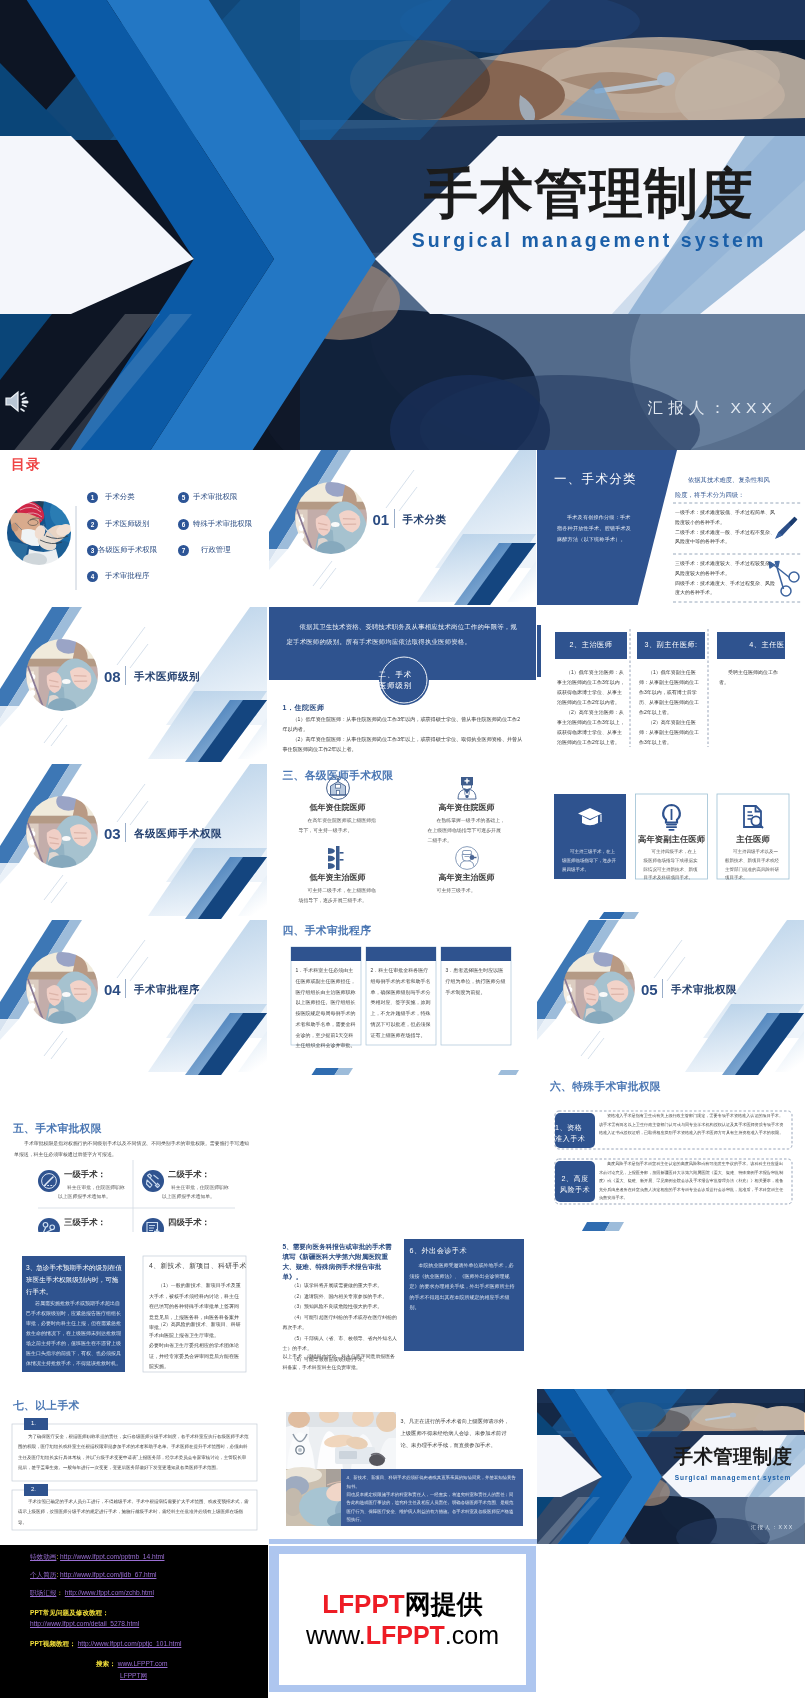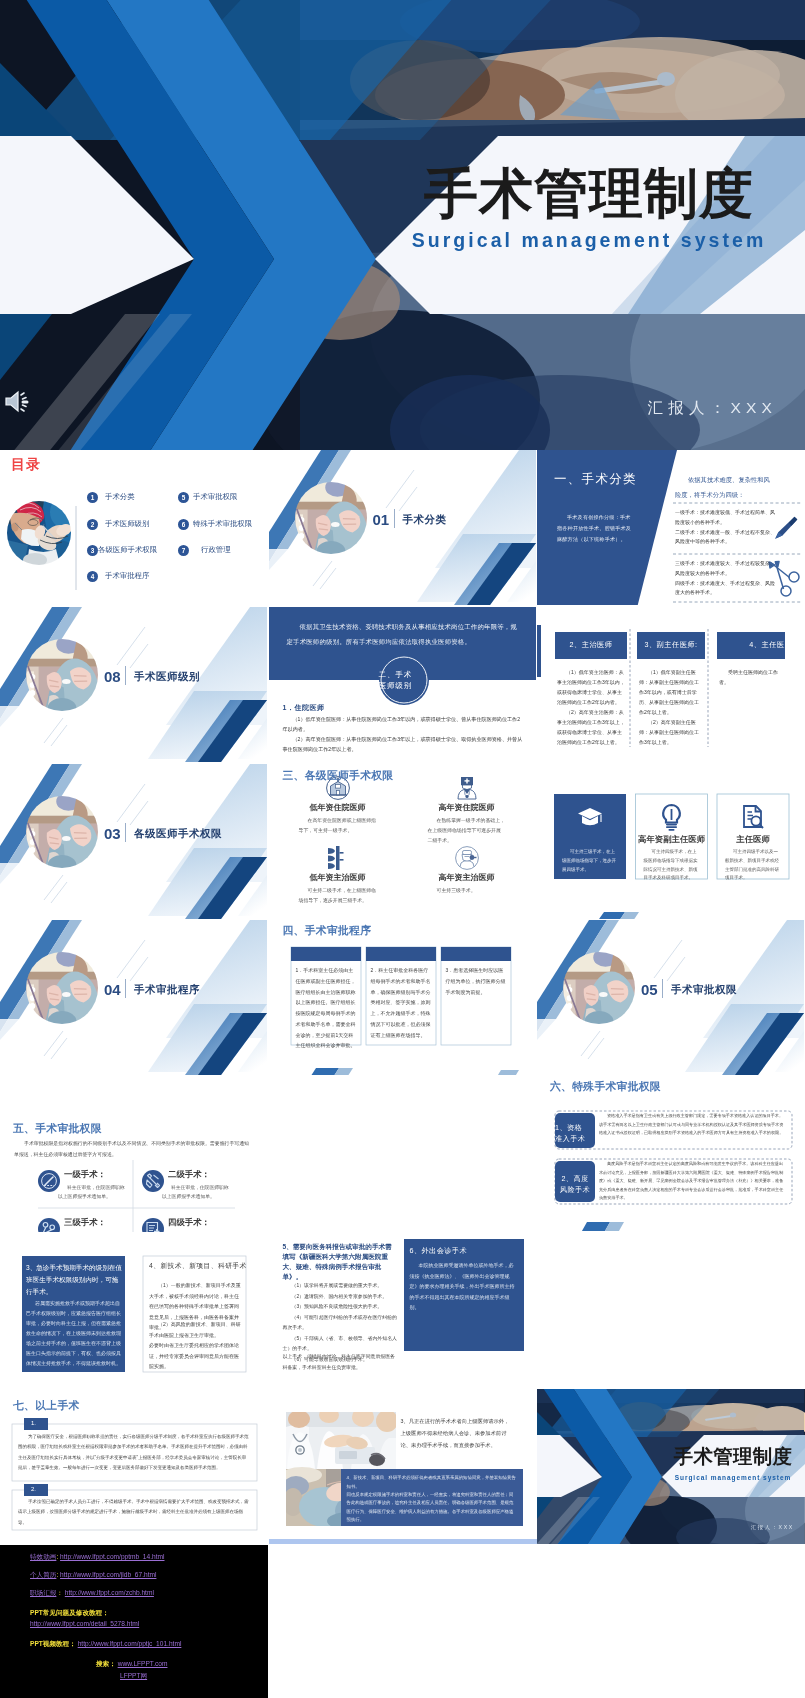--- a/index.html
+++ b/index.html
@@ -1270,16 +1270,22 @@
     <div class="flinks">
         <div class="flink" style="left: 30px; top: 8px;"><span class="url">特效动画</span><span class="sep">: </span><span class="url">http://www.lfppt.com/pptmb_14.html</span></div>
         <div class="flink" style="left: 30px; top: 26px;"><span class="url">个人简历</span><span class="sep">: </span><span class="url">http://www.lfppt.com/jldb_67.html</span></div>
         <div class="flink" style="left: 30px; top: 44px;"><span class="url">职场汇报</span><span class="sep">： </span><span class="url">http://www.lfppt.com/zchb.html</span></div>
         <div class="flink" style="left: 30px; top: 64px;"><span class="lab">PPT常见问题及修改教程：</span></div>
         <div class="flink" style="left: 30px; top: 75px;"><span class="url">http://www.lfppt.com/detail_5278.html</span></div>
         <div class="flink" style="left: 30px; top: 95px;"><span class="lab">PPT视频教程：</span><span class="lab"> </span><span class="url">http://www.lfppt.com/pptjc_101.html</span></div>
         <div class="flink" style="left: 96px; top: 115px;"><span class="lab">搜索：</span><span class="lab"> </span><span class="url">www.LFPPT.com</span></div>
         <div class="flink" style="left: 120px; top: 127px;"><span class="url">LFPPT网</span></div>
       </div>
+    <div class="lfbox">
+      <div class="lfinner">
+        <div class="lf1"><span class="r">LFPPT</span><span>网提供</span></div>
+        <div class="lf2"><span>www.</span><span class="r">LFPPT</span><span>.com</span></div>
+      </div>
+    </div>
     <div class="fwhite"></div>
   </div>
 
 </div>
 
 </body></html>

